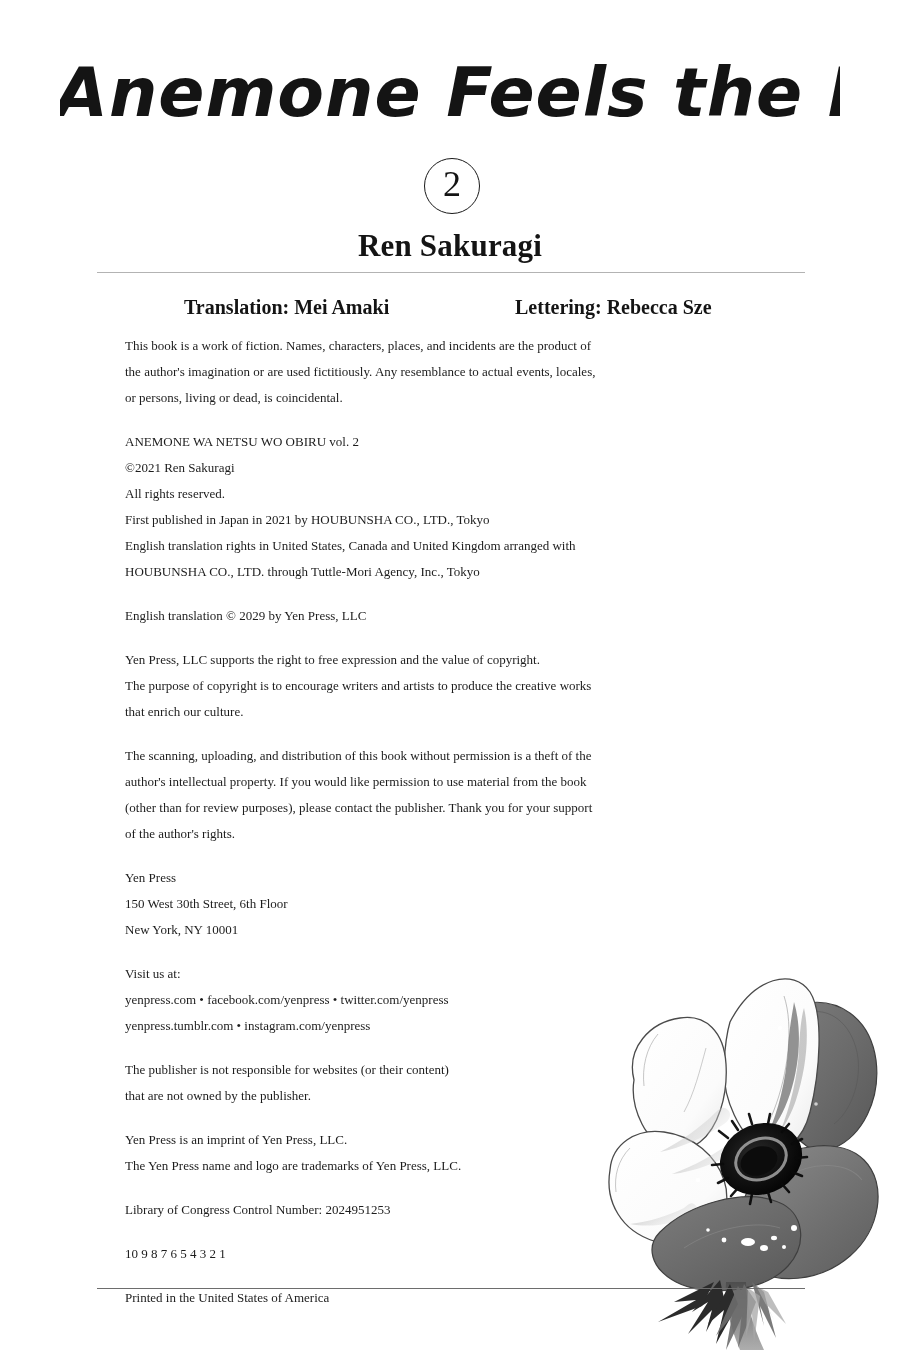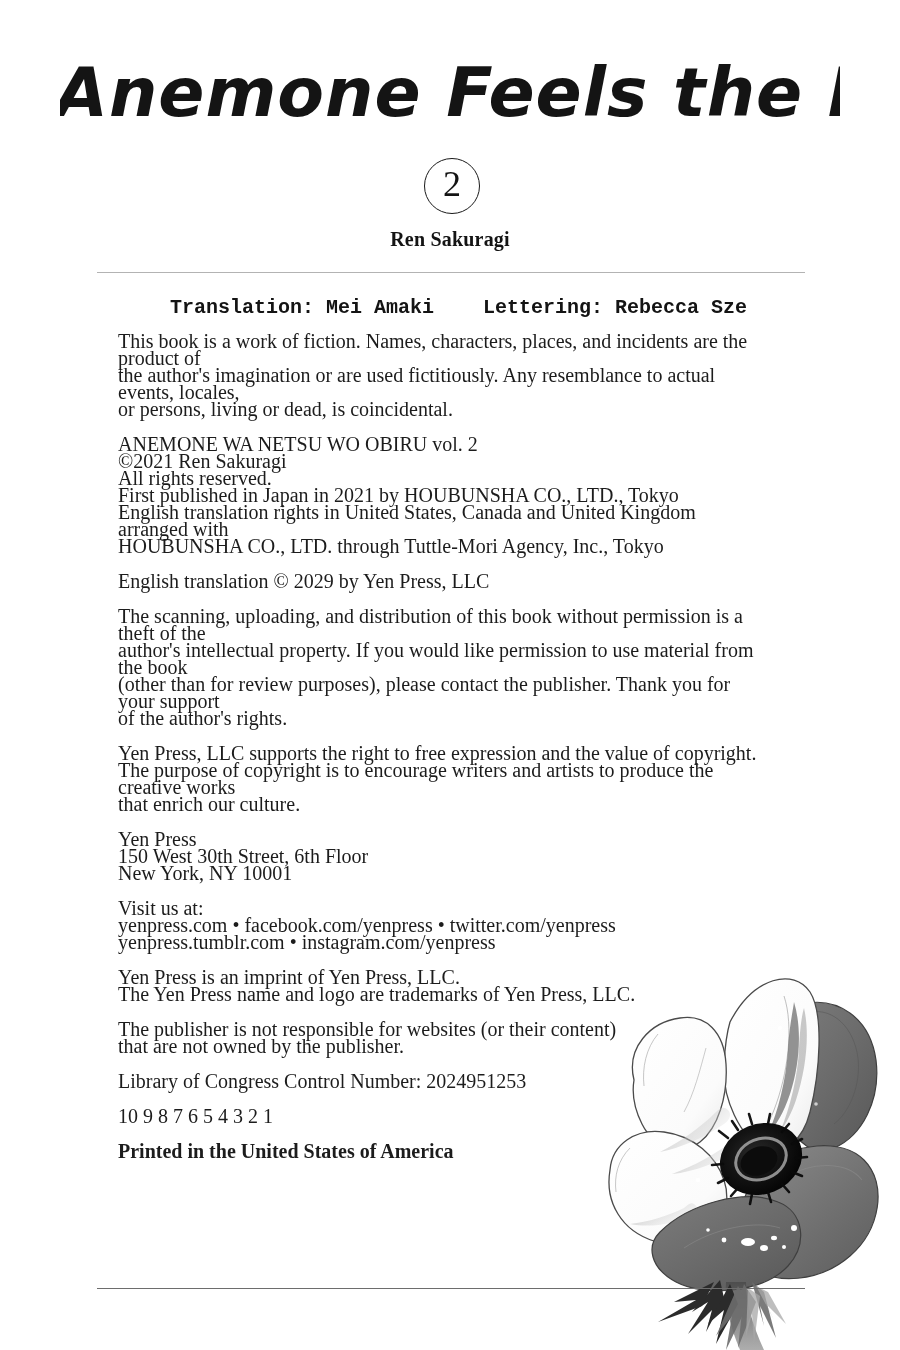--- a/index.html
+++ b/index.html
@@ -67,21 +67,21 @@
   }
 
   .author {
     position: absolute;
     top: 228px;
     left: 0;
     width: 900px;
     text-align: center;
     font-family: "Liberation Serif", serif;
     font-weight: 700;
-    font-size: 20px;
+    font-size: 31px;
     letter-spacing: 0.2px;
     color: #141414;
   }
 
   
   .rule-top {
     position: absolute;
     top: 272px;
     left: 97px;
     width: 708px;
@@ -95,48 +95,49 @@
     width: 708px;
     height: 1px;
     background: #6d6d6d;
     z-index: 3;
   }
 
   
   .credits {
     position: absolute;
     top: 296px;
-    left: 170px;
+    left: 184px;
     width: 640px;
-    font-family: Liberation Mono, monospace;
+    font-family: Liberation Serif, serif;
     font-weight: 700;
     font-size: 20px;
     color: #141414;
     display: flex;
+    gap: 18px;
   }
   .credits .translation { width: 313px; }
   .credits .lettering { width: auto; }
 
   
   .body-copy {
     position: absolute;
     top: 333px;
-    left: 118px;
+    left: 125px;
     width: 650px;
     font-family: "Liberation Serif", serif;
-    font-size: 20px;
-    line-height: 17px;
+    font-size: 13px;
+    line-height: 26px;
     color: #1c1c1c;
     z-index: 2;
   }
   .body-copy p {
     margin: 0 0 18px 0;
     white-space: pre-line;
   }
-  .body-copy p:last-child { margin-bottom: 16px; font-weight: bold; }
+  .body-copy p:last-child { margin-bottom: 16px; }
   .indent-isbn { padding-left: 0; }
 
   
   .flower-art {
     position: absolute;
     left: 588px;
     top: 952px;
     width: 312px;
     height: 398px;
     z-index: 1;
@@ -171,37 +172,37 @@
     <p>This book is a work of fiction. Names, characters, places, and incidents are the product of
 the author's imagination or are used fictitiously. Any resemblance to actual events, locales,
 or persons, living or dead, is coincidental.</p>
     <p>ANEMONE WA NETSU WO OBIRU vol. 2
 ©2021 Ren Sakuragi
 All rights reserved.
 First published in Japan in 2021 by HOUBUNSHA CO., LTD., Tokyo
 English translation rights in United States, Canada and United Kingdom arranged with
 HOUBUNSHA CO., LTD. through Tuttle-Mori Agency, Inc., Tokyo</p>
     <p>English translation © 2029 by Yen Press, LLC</p>
+    <p>Yen Press, LLC supports the right to free expression and the value of copyright.
+The purpose of copyright is to encourage writers and artists to produce the creative works
+that enrich our culture.</p>
     <p>The scanning, uploading, and distribution of this book without permission is a theft of the
 author's intellectual property. If you would like permission to use material from the book
 (other than for review purposes), please contact the publisher. Thank you for your support
 of the author's rights.</p>
-    <p>Yen Press, LLC supports the right to free expression and the value of copyright.
-The purpose of copyright is to encourage writers and artists to produce the creative works
-that enrich our culture.</p>
     <p>Yen Press
 150 West 30th Street, 6th Floor
 New York, NY 10001</p>
     <p>Visit us at:
 yenpress.com • facebook.com/yenpress • twitter.com/yenpress
 yenpress.tumblr.com • instagram.com/yenpress</p>
+    <p>The publisher is not responsible for websites (or their content)
+that are not owned by the publisher.</p>
     <p>Yen Press is an imprint of Yen Press, LLC.
 The Yen Press name and logo are trademarks of Yen Press, LLC.</p>
-    <p>The publisher is not responsible for websites (or their content)
-that are not owned by the publisher.</p>
     <p>Library of Congress Control Number: 2024951253</p>
     <p>10 9 8 7 6 5 4 3 2 1</p>
     <p>Printed in the United States of America</p>
   </div>
 
   <svg class="flower-art" viewBox="0 0 312 398">
     <defs>
       <linearGradient id="gLight" x1="0" y1="0" x2="1" y2="1">
         <stop offset="0%" stop-color="#ffffff"></stop>
         <stop offset="70%" stop-color="#fbfbfb"></stop>

